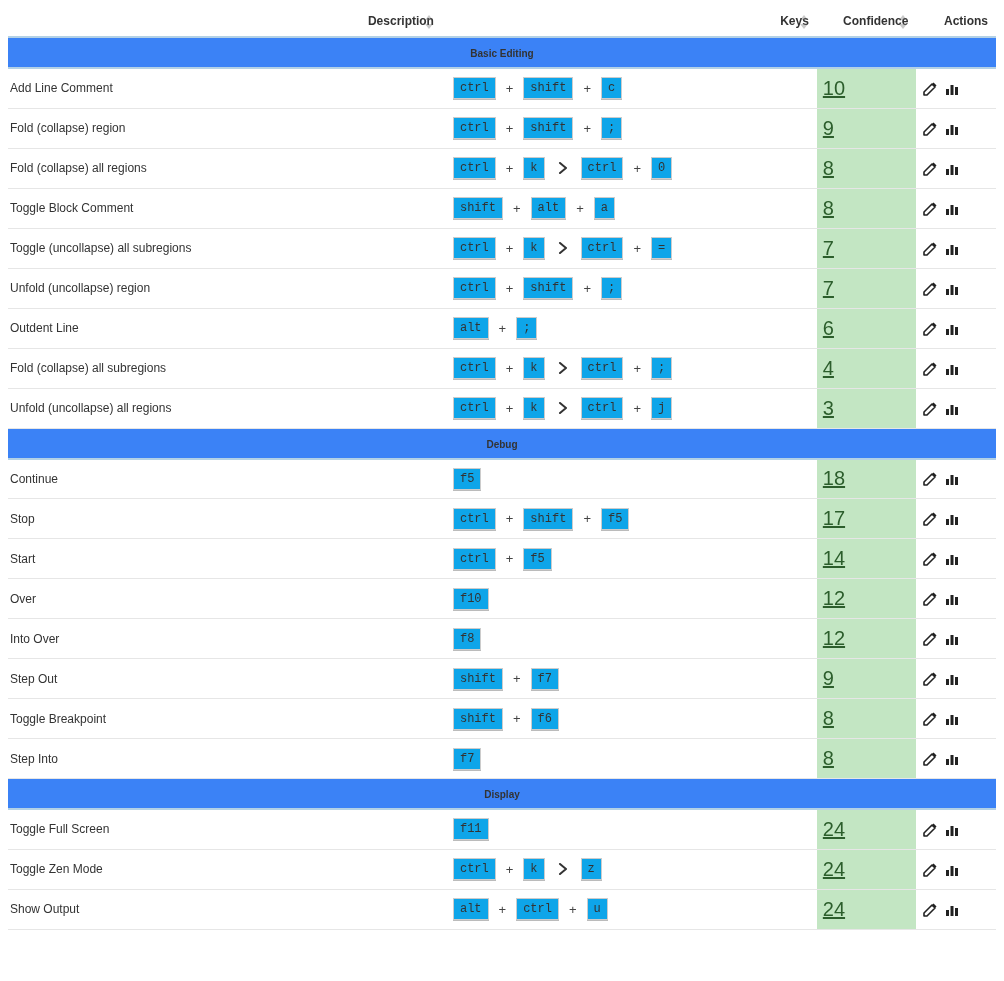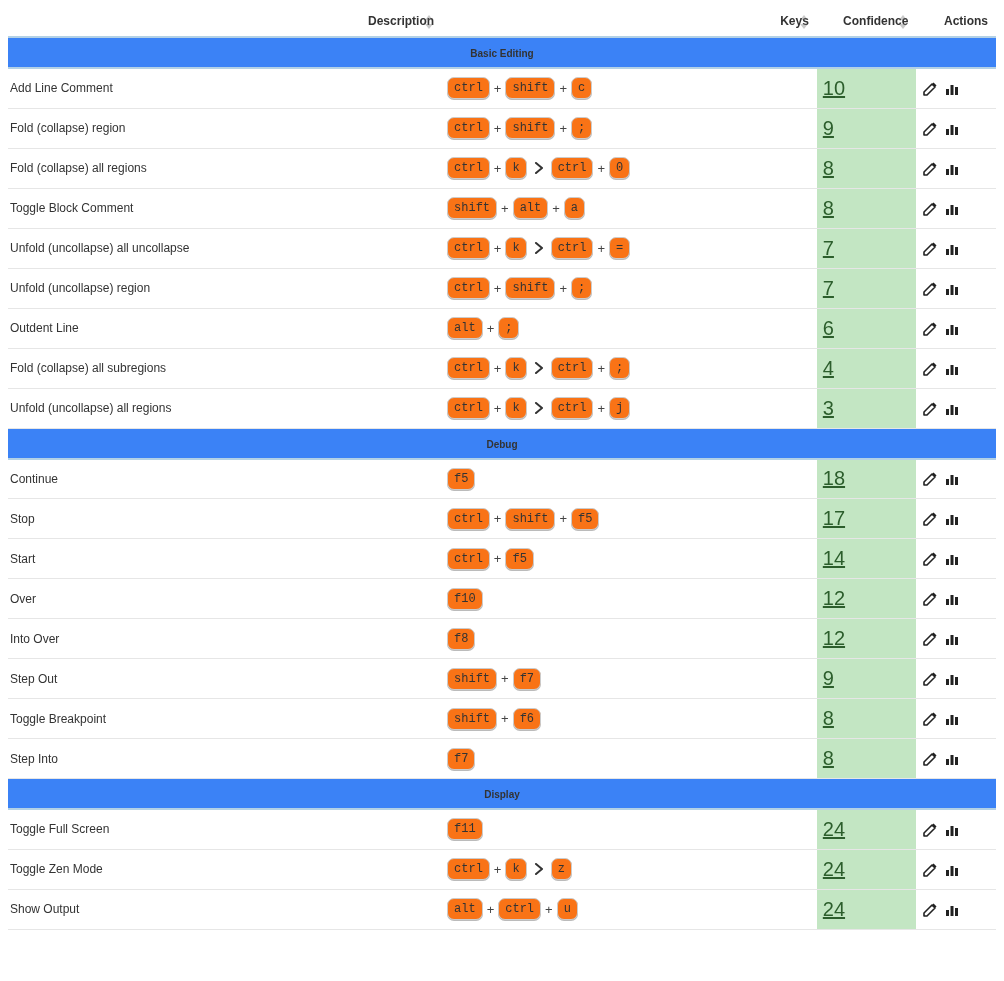--- a/index.html
+++ b/index.html
@@ -73,26 +73,26 @@
     white-space: nowrap;
     padding-left: 6px;
   }
 
   kbd {
     display: inline-block;
     font-family: "Courier New", Courier, monospace;
     font-size: 12px;
     line-height: 1;
     padding: 4px 6px;
-    background: #f97316;
+    background: #0ea5e9;
     border: 1px solid #ccc;
-    border-radius: 7px;
+    border-radius: 0;
     box-shadow: 0 1px 0 #bbb;
     color: #333;
-    margin: 0 1px;
+    margin: 0 7px;
     vertical-align: middle;
   }
   .plus {
     display: inline-block;
     margin: 0 3px;
     color: #444;
     vertical-align: middle;
   }
   .then {
     display: inline-block;
@@ -198,21 +198,21 @@
         <td class="conf">8</td>
         <td class="act"><button><span><svg viewBox="0 0 16 16">
                 <path d="M2 11 L2 14 L5 14 L13 6 L10 3 Z M11 2 L14 5" fill="none" stroke="#222" stroke-width="1.6" stroke-linejoin="round"></path>
               </svg></span></button><button><span><svg viewBox="0 0 16 16">
                 <rect x="2" y="8" width="3" height="6" fill="#222"></rect>
                 <rect x="6.5" y="4" width="3" height="10" fill="#222"></rect>
                 <rect x="11" y="6" width="3" height="8" fill="#222"></rect>
               </svg></span></button></td>
       </tr>
       <tr class="row">
-        <td class="desc">Unfold (uncollapse) all uncollapse</td>
+        <td class="desc">Toggle (uncollapse) all subregions</td>
         <td class="keys"><kbd>ctrl</kbd><span class="plus">+</span><kbd>k</kbd><span class="then"><svg width="10" height="12" viewBox="0 0 10 12">
               <path d="M2 1 L8 6 L2 11" fill="none" stroke="#333" stroke-width="2" stroke-linecap="round" stroke-linejoin="round"></path>
             </svg></span><kbd>ctrl</kbd><span class="plus">+</span><kbd>=</kbd></td>
         <td class="conf">7</td>
         <td class="act"><button><span><svg viewBox="0 0 16 16">
                 <path d="M2 11 L2 14 L5 14 L13 6 L10 3 Z M11 2 L14 5" fill="none" stroke="#222" stroke-width="1.6" stroke-linejoin="round"></path>
               </svg></span></button><button><span><svg viewBox="0 0 16 16">
                 <rect x="2" y="8" width="3" height="6" fill="#222"></rect>
                 <rect x="6.5" y="4" width="3" height="10" fill="#222"></rect>
                 <rect x="11" y="6" width="3" height="8" fill="#222"></rect>

